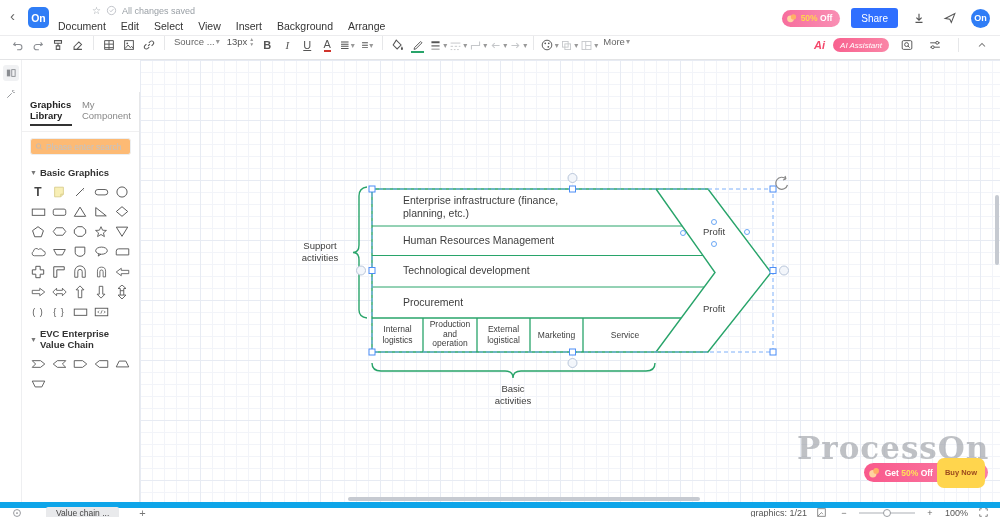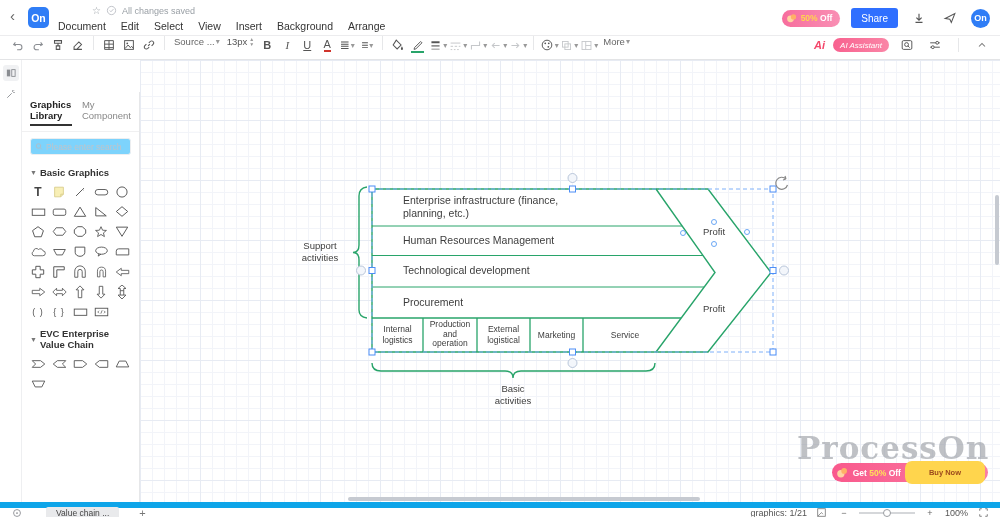--- a/index.html
+++ b/index.html
@@ -41,21 +41,21 @@
   .ai-pill { height:14px; border-radius:7px; background:linear-gradient(90deg,#f8618f,#fa86a7); color:#fff; font-size:8px; display:flex; align-items:center; padding:0 7px;font-style:italic; }
 
   
   .strip { position:absolute; left:0; top:60px; width:22px; height:442px; background:#fff; border-right:1px solid #eeeff1; }
   .strip .icon { margin:5px auto 0; width:16px; height:16px; }
   .strip .active { background:#f0f1f3; border-radius:3px; }
   .panel { position:absolute; left:22px; top:60px; width:118px; height:442px; background:#fff; border-right:1px solid #e6e7e9;margin-top:32px; }
   .ptabs { display:flex; gap:10px; padding:7px 8px 5px; border-bottom:1px solid #f0f0f1; }
   .ptab { font-size:9.5px; color:#888; cursor:pointer; padding-bottom:3px; }
   .ptab.on { color:#222; font-weight:bold; border-bottom:2px solid #333; }
-  .search { margin:6px 8px; height:17px; background:#7dd3fc; border:1px solid #eceef0; border-radius:3px; display:flex; align-items:center; padding:0 4px; gap:3px; }
+  .search { margin:6px 8px; height:17px; background:#fdba74; border:1px solid #eceef0; border-radius:3px; display:flex; align-items:center; padding:0 4px; gap:3px; }
   .search input { border:none; outline:none; background:transparent; width:80px; font-size:8.5px; color:#555; font-family:inherit; }
   .search input::placeholder { color:#c0c3c8; }
   .sect { font-size:9.5px; font-weight:bold; color:#333; padding:6px 8px 3px; display:flex; align-items:center; gap:3px; cursor:pointer; }
   .caret { font-size:7px; color:#777; }
   .shapegrid { display:grid; grid-template-columns:repeat(5,20px); gap:1px 1px; padding:1px 6px; }
   .sh { width:20px; height:19px; display:flex; align-items:center; justify-content:center; color:#555; cursor:pointer; }
   .sh svg { display:block; }
   .sh .tg { font-size:12px; font-weight:bold; color:#444; }
   .sh .pg { font-size:9px; color:#555; letter-spacing:1px; }
   .more-btn { position:absolute; left:16px; bottom:9px; width:84px; height:16px; background:#2f6fff; color:#fff; border:none; border-radius:8px; font-size:8.5px; cursor:pointer; font-family:inherit; }
@@ -66,21 +66,21 @@
       linear-gradient(#e7ebf3 1px, transparent 1px),
       linear-gradient(90deg,#e7ebf3 1px, transparent 1px),
       linear-gradient(#f2f4f9 1px, transparent 1px),
       linear-gradient(90deg,#f2f4f9 1px, transparent 1px);
     background-size:60px 60px,60px 60px,12px 12px,12px 12px; }
   .diagram-svg { position:absolute; left:0; top:0; }
   .watermark { position:absolute; left:657px; top:370px; font-family:"DejaVu Serif","Liberation Serif",serif; font-weight:bold; font-size:31px; color:#8b9097; opacity:.55; letter-spacing:1px; }
   .promo { position:absolute; right:12px; bottom:20px; height:19px; border-radius:10px; background:linear-gradient(90deg,#f9598c,#fa7da4); display:flex; align-items:center; gap:4px; padding:0 3px 0 4px; }
   .promo .txt { font-size:8.5px; font-weight:bold; color:#fff; }
   .promo .pct { color:#ffe05a; }
-  .buy { height:23px; border-radius:7px; background:#ffd54d; color:#9c4a1d; border:none; font-size:7.5px; font-weight:bold; padding:0 24px; cursor:pointer; font-family:inherit; }
+  .buy { height:30px; border-radius:7px; background:#ffd54d; color:#9c4a1d; border:none; font-size:7.5px; font-weight:bold; padding:0 8px; cursor:pointer; font-family:inherit; }
   .hthumb { position:absolute; left:208px; bottom:1px; width:352px; height:4px; background:#c6cad1; border-radius:2px; }
   .vthumb { position:absolute; right:1px; top:135px; width:4px; height:70px; background:#c6cad1; border-radius:2px; }
 
   
   .statusbar { position:absolute; left:0; top:502px; width:1000px; height:15px; background:#fff; border-top:6px solid #0ea5e9; display:flex; align-items:center; font-size:9px; color:#555; padding:0 10px; }
   .pagetab { background:#e9eaec; border-radius:2px; padding:1px 10px; margin-left:22px; font-size:8.5px; color:#444; cursor:pointer; }
   .addpage { margin-left:20px; font-size:11px; color:#777; cursor:pointer; }
   .sb-right { margin-left:auto; display:flex; align-items:center; gap:8px; }
   .slider { width:56px; height:2px; background:#d5d7da; position:relative; }
   .knob { position:absolute; left:24px; top:-3px; width:8px; height:8px; background:#fff; border:1px solid #9a9da2; border-radius:50%; }

